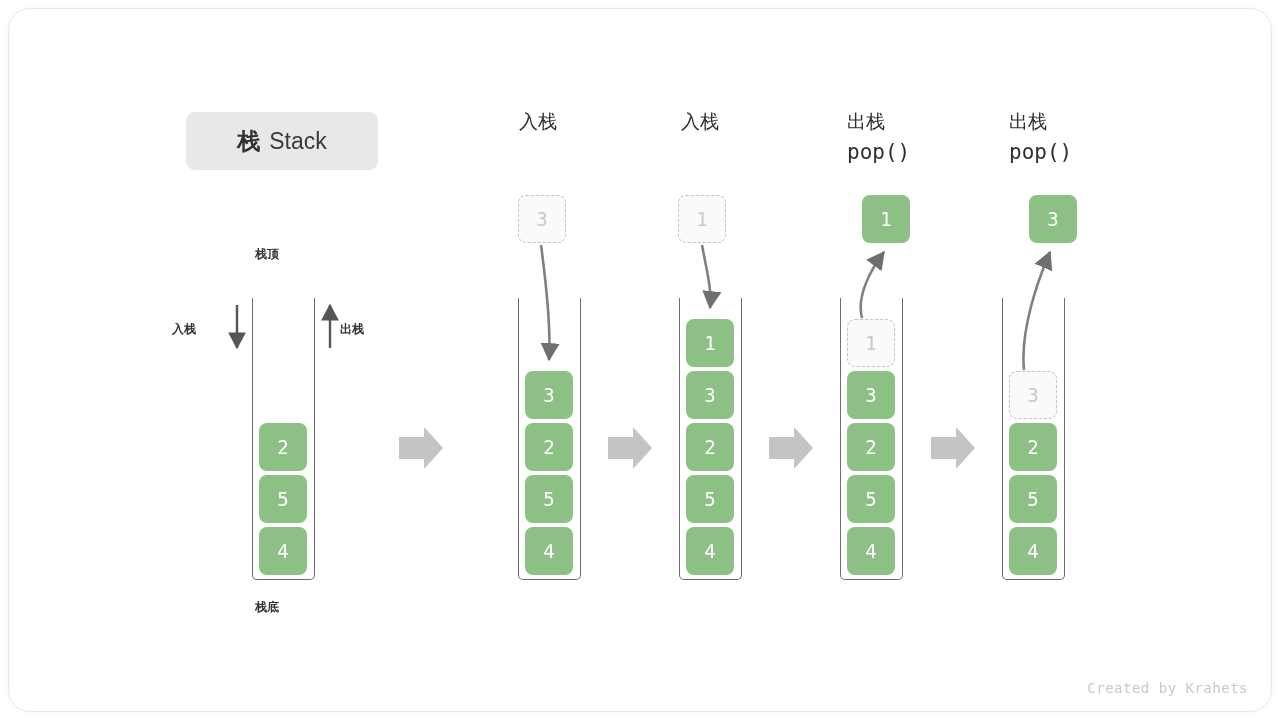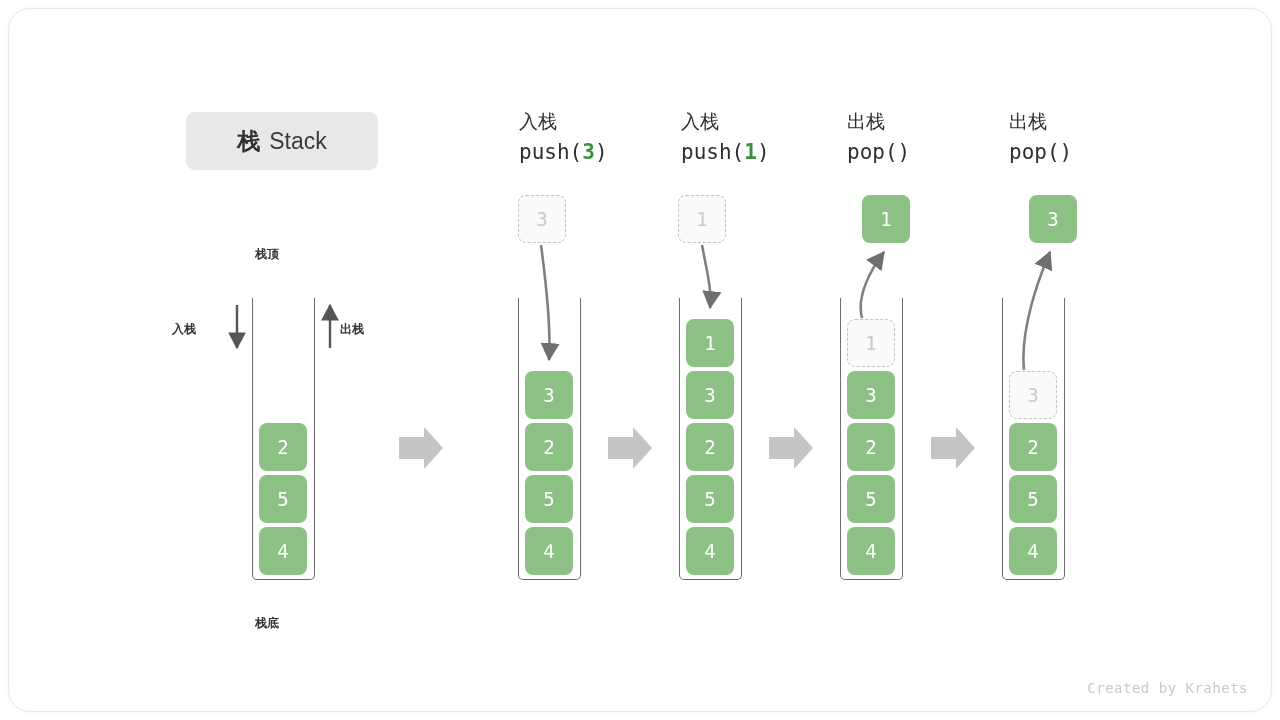--- a/index.html
+++ b/index.html
@@ -45,21 +45,21 @@
   }
 
   
   .label-bold {
     position: absolute;
     font-size: 12px; font-weight: bold; color: #333333;
     white-space: nowrap;
     font-family: "Liberation Sans", "DejaVu Sans", sans-serif;
   }
   .lbl-top    { left: 255px; top: 246px; }
-  .lbl-bottom { left: 255px; top: 615px; }
+  .lbl-bottom { left: 255px; top: 599px; }
   .lbl-push   { left: 172px; top: 321px; }
   .lbl-pop    { left: 340px; top: 321px; }
 
   
   .col-head {
     position: absolute;
     width: 180px;
     text-align: left;
   }
   .col-head .cn {
@@ -137,25 +137,23 @@
     <span class="title-en">Stack</span>
   </div>
 
   <div class="label-bold lbl-top">栈顶</div>
   <div class="label-bold lbl-bottom">栈底</div>
   <div class="label-bold lbl-push">入栈</div>
   <div class="label-bold lbl-pop">出栈</div>
 
   <div class="col-head" style="left:519px; top:107px;">
     <span class="cn">入栈</span>
-    <span class="code"><span>push(</span><span class="arg">3</span><span>)</span></span>
   </div>
   <div class="col-head" style="left:681px; top:107px;">
     <span class="cn">入栈</span>
-    <span class="code"><span>push(</span><span class="arg">1</span><span>)</span></span>
   </div>
   <div class="col-head" style="left:847px; top:107px;">
     <span class="cn">出栈</span>
     <span class="code"><span>pop()</span></span>
   </div>
   <div class="col-head" style="left:1009px; top:107px;">
     <span class="cn">出栈</span>
     <span class="code"><span>pop()</span></span>
   </div>
 

